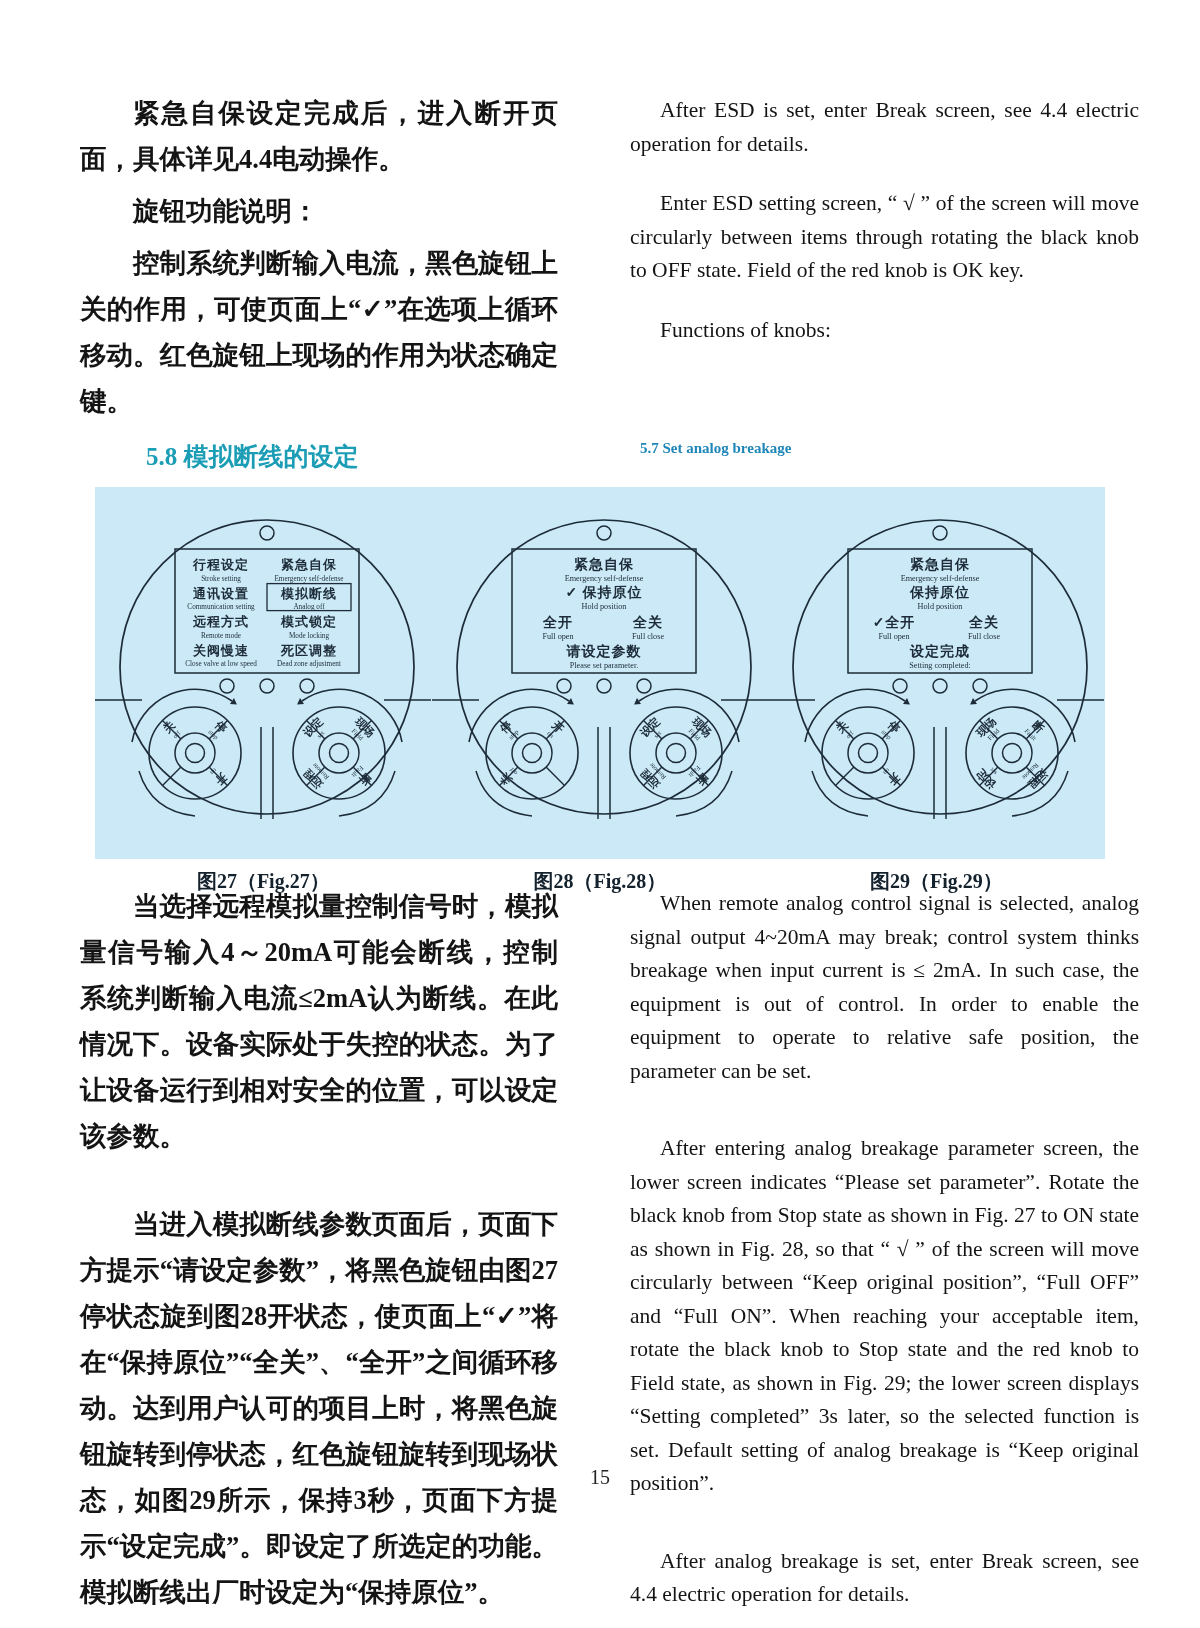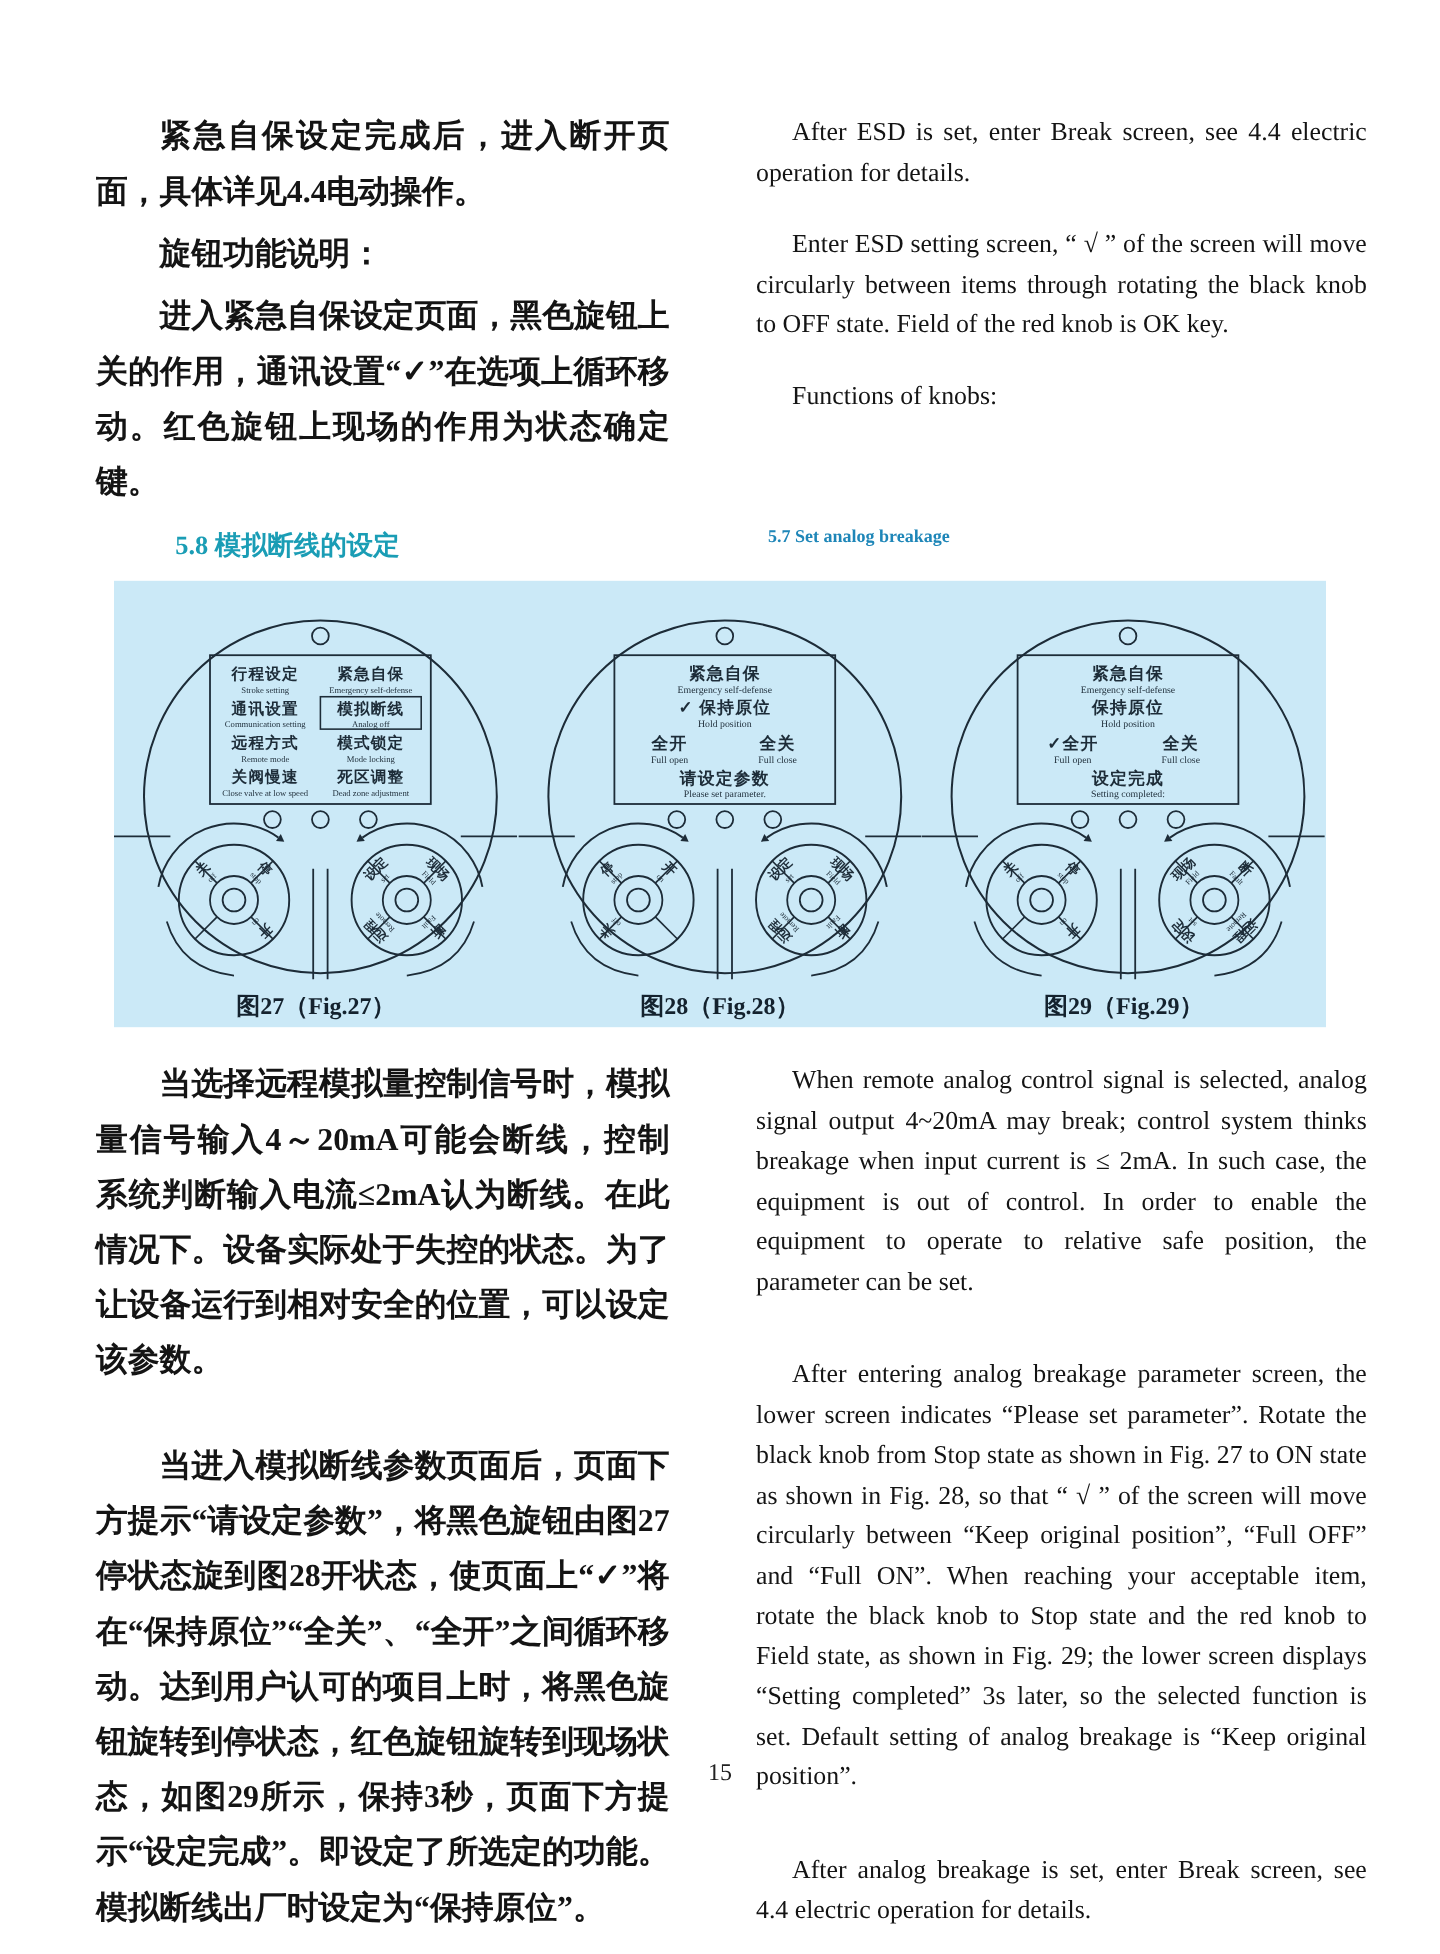--- a/index.html
+++ b/index.html
@@ -15,34 +15,34 @@
     text-align:justify;text-indent:2em;margin:0;
   }
   .col-zh p + p{margin-top:6px;}
   .col-en p{
     font-size:21.5px;line-height:33.5px;
     text-align:justify;text-indent:1.4em;margin:4px;
   }
   .col-en p + p{margin-top:26px;}
   .headings{margin-top:16px;}
   .h-zh{
-    font-size:22px;font-weight:700;color:var(--h-zh,#1a9db5);
+    font-size:25px;font-weight:700;color:var(--h-zh,#1a9db5);
     padding-left:66px;
   }
   .h-en{
     font-size:15px;font-weight:700;color:var(--h-en,#1e86b8);
     padding-left:14px;
   }
   #figure-block{
     margin:14px 0 0 15px;width:1010px;height:372px;
     background:var(--fig-bg,#cbe9f7);
     display:flex;flex-direction:row;align-items:flex-start;
     padding-top:0;
   }
-  .panel{width:336.6px;display:flex;flex-direction:column;align-items:center;}
+  .panel{width:336.6px;display:flex;flex-direction:column;align-items:center;gap:40px;}
   .panel svg{display:block;margin-top:26px;}
   .caption{
     font-size:20px;font-weight:600;color:#14222e;margin-top:3px;
     text-align:left;
   }
   .bottom{margin-top:24px;}
   .bottom .col-zh p + p{margin-top:42px;}
   .bottom .col-en p + p{margin-top:44px;}
   #page-number{
     position:absolute;top:1466px;left:0;width:1200px;text-align:center;
@@ -53,21 +53,21 @@
 </head>
 <body>
 
 <div id="page">
   <div class="content">
 
     <div class="two-col">
       <div class="col-zh">
         <p>紧急自保设定完成后，进入断开页面，具体详见4.4电动操作。</p>
         <p>旋钮功能说明：</p>
-        <p>进入紧急自保设定页面，黑色旋钮上关的作用，通讯设置“✓”在选项上循环移动。红色旋钮上现场的作用为状态确定键。</p>
+        <p>控制系统判断输入电流，黑色旋钮上关的作用，可使页面上“✓”在选项上循环移动。红色旋钮上现场的作用为状态确定键。</p>
       </div>
       <div class="col-en">
         <p>After ESD is set, enter Break screen, see 4.4 electric operation for details.</p>
         <p>Enter ESD setting screen, “ √ ” of the screen will move circularly between items through rotating the black knob to OFF state. Field of the red knob is OK key.</p>
         <p>Functions of knobs:</p>
       </div>
     </div>
 
     <div class="two-col headings">
       <div class="h-zh">5.8 模拟断线的设定</div>

